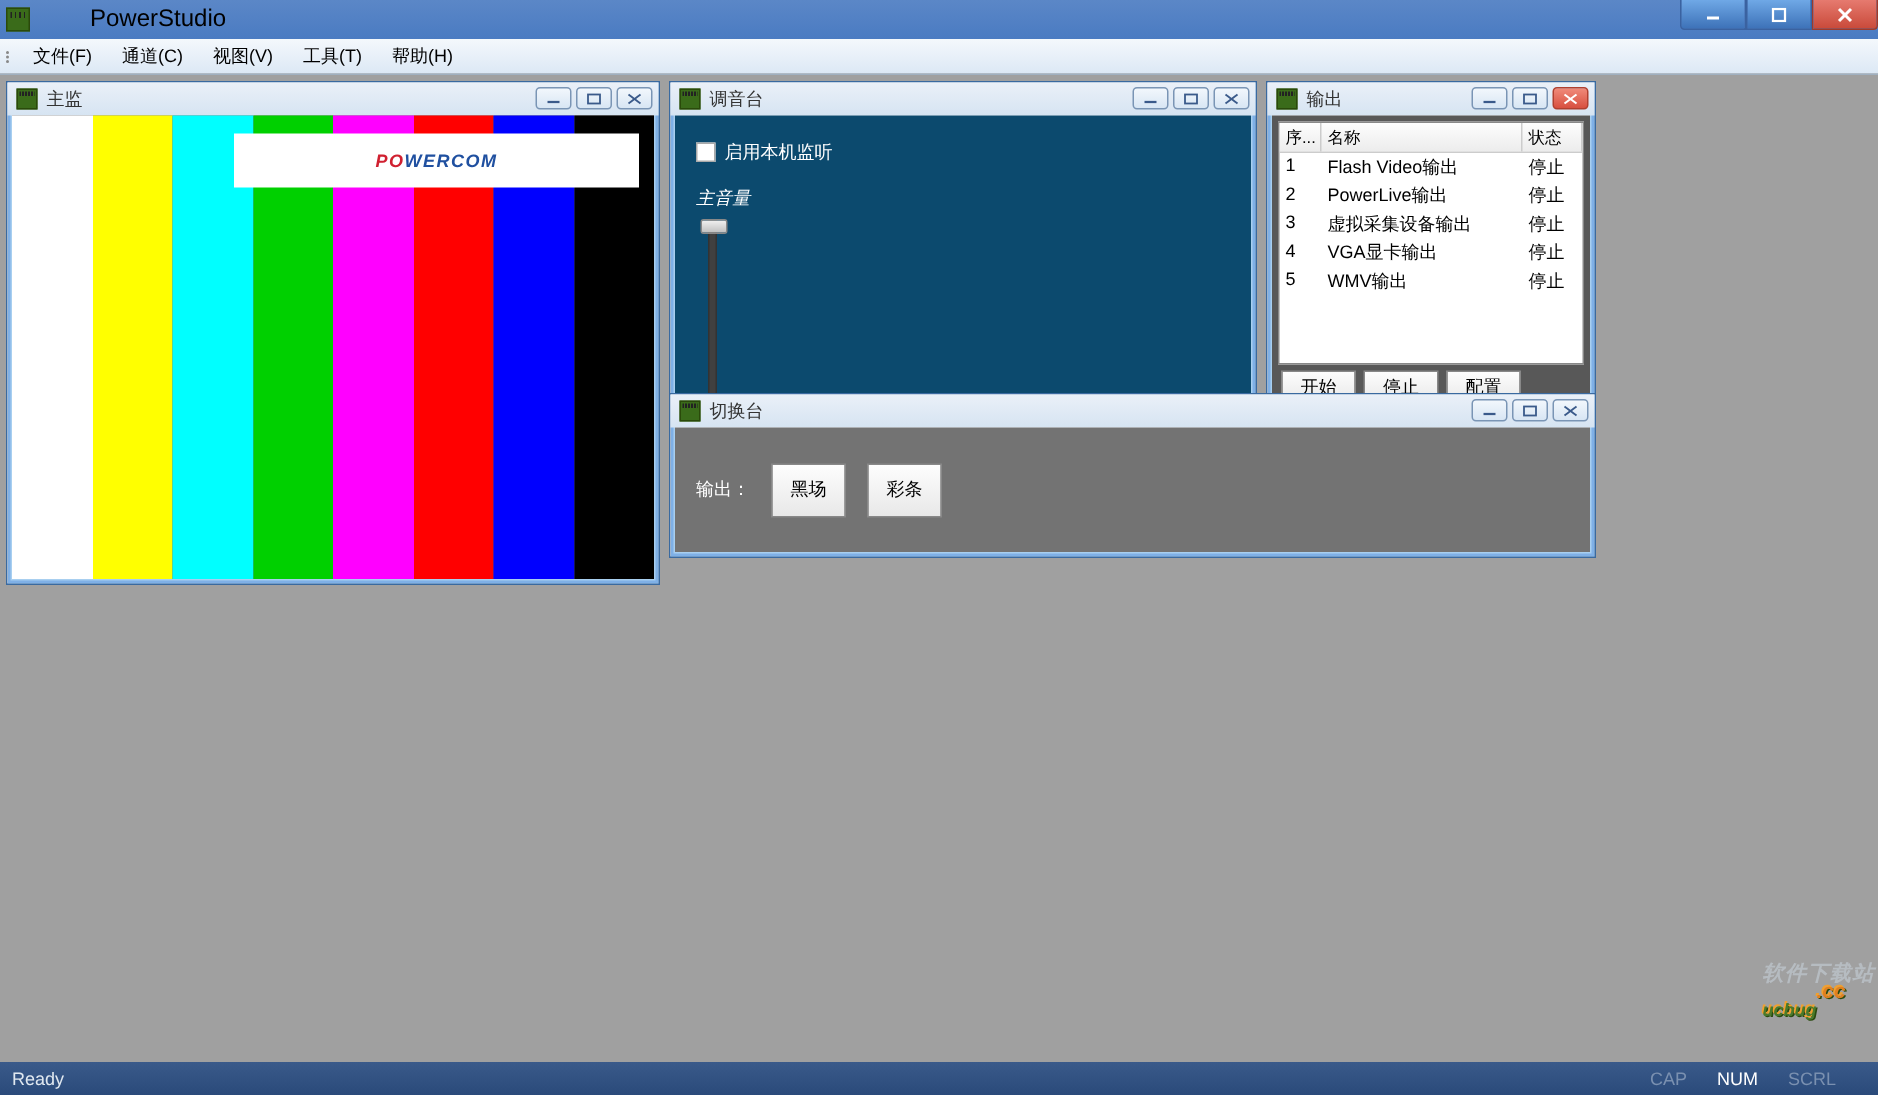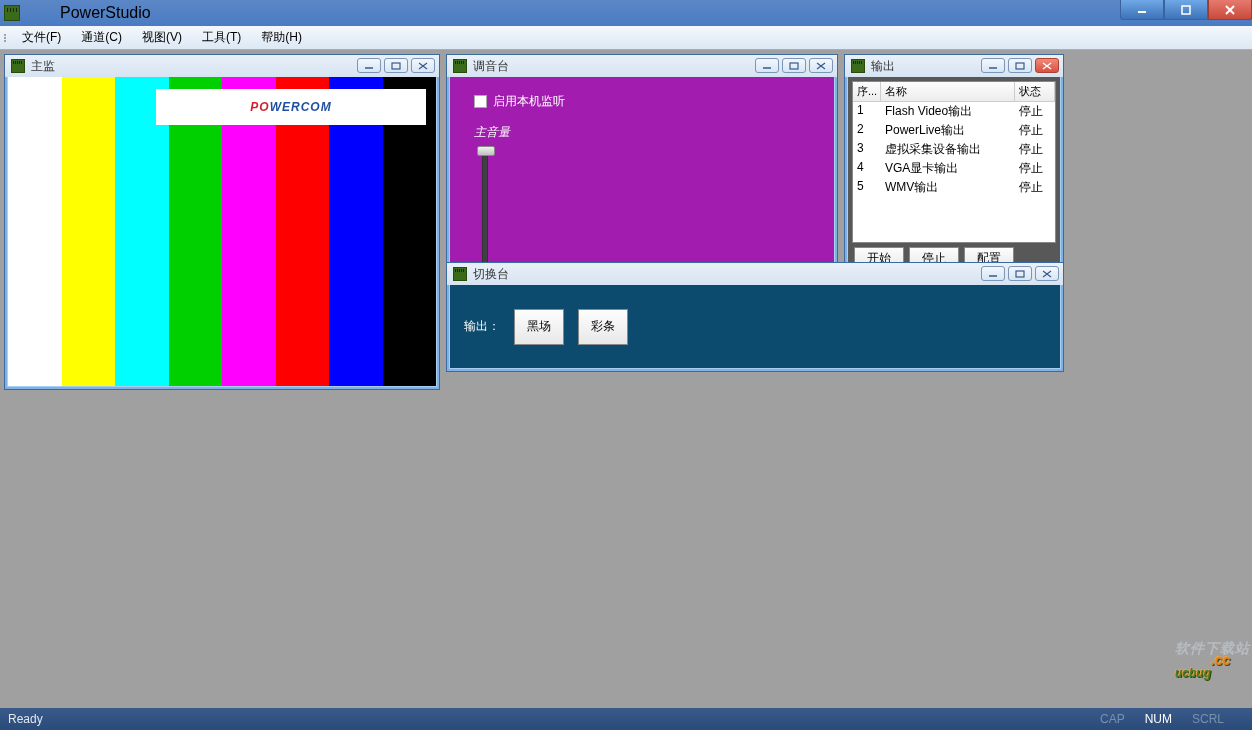--- a/index.html
+++ b/index.html
@@ -43,21 +43,21 @@
 #win-monitor { left: 4px; top: 4px; width: 436px; height: 336px; }
 #win-monitor .child-body { background: #585858; }
 .colorbars { display: flex; width: 100%; height: 100%; }
 .colorbars .bar { flex: 1; }
 .logo-overlay { position: absolute; top: 12px; right: 10px; width: 270px; height: 36px; background: #fff; display: flex; align-items: center; justify-content: center; font-size: 22px; font-weight: bold; font-style: italic; letter-spacing: 1px; font-family: Arial, sans-serif; }
 .logo-overlay .p1 { color: #d02030; }
 .logo-overlay .p2 { color: #2050a0; }
 
 
 #win-mixer { left: 446px; top: 4px; width: 392px; height: 220px; }
-#win-mixer .child-body { background: #a21caf; padding: 16px 24px; color: #fff; }
+#win-mixer .child-body { background: #0c4a6e; padding: 16px 14px; color: #fff; }
 .checkbox-row { display: flex; align-items: center; gap: 6px; margin-bottom: 14px; }
 .checkbox-box { width: 13px; height: 13px; border: 1px solid #aaa; background: #fff; }
 .volume-label { font-size: 12px; margin-bottom: 6px; font-style: italic; }
 .slider-track { position: relative; width: 6px; height: 120px; background: #404040; margin-left: 8px; border: 1px solid #333; }
 .slider-thumb { position: absolute; top: -2px; left: -6px; width: 18px; height: 10px; background: linear-gradient(#f0f0f0, #c0c0c0); border: 1px solid #888; border-radius: 2px; }
 
 
 #win-output { left: 844px; top: 4px; width: 220px; height: 222px; }
 #win-output .child-body { background: #585858; padding: 4px; }
 #win-output .child-controls .child-btn:last-child { }
@@ -67,21 +67,21 @@
 .col-seq { width: 28px; }
 .col-name { flex: 1; }
 .col-status { width: 40px; }
 .list-row { display: flex; padding: 1px 0; font-size: 11px; }
 .list-row .col { padding: 0 4px; }
 .output-buttons { display: flex; gap: 5px; padding: 4px 2px 0 2px; }
 .output-btn { width: 50px; height: 22px; background: linear-gradient(#fdfdfd, #e8e8e8); border: 1px solid #888; cursor: pointer; font-size: 12px; display: flex; align-items: center; justify-content: center; }
 
 
 #win-switcher { left: 446px; top: 212px; width: 618px; height: 110px; }
-#win-switcher .child-body { background: #0c4a6e; padding: 20px 14px; color: #fff; display: flex; align-items: center; gap: 14px; }
+#win-switcher .child-body { background: #737373; padding: 20px 14px; color: #fff; display: flex; align-items: center; gap: 14px; }
 .switch-btn { width: 50px; height: 36px; background: linear-gradient(#fdfdfd, #e8e8e8); border: 1px solid #888; cursor: pointer; color: #000; display: flex; align-items: center; justify-content: center; font-size: 12px; text-align: center; }
 
 
 .statusbar { position: absolute; bottom: 0; left: 0; right: 0; height: 22px; background: linear-gradient(#3a5a8a, #2a4a7a); display: flex; align-items: center; padding: 0 8px; color: #e0e8f0; font-size: 11px; }
 .status-right { position: absolute; right: 28px; display: flex; gap: 20px; }
 .status-right .dim { color: #7a90b0; }
 .status-right .active { color: #fff; }
 
 
 .watermark { position: absolute; right: 2px; bottom: 24px; font-size: 28px; font-weight: bold; font-style: italic; pointer-events: none; }

